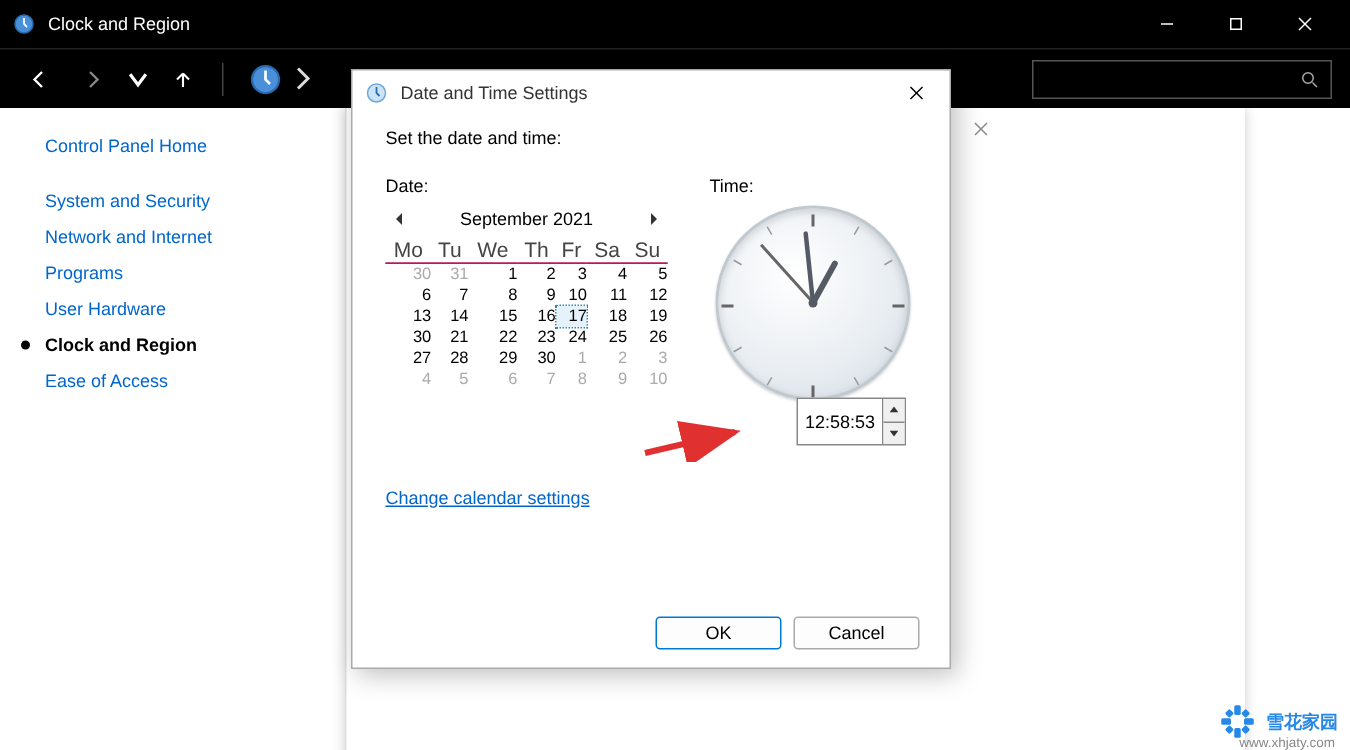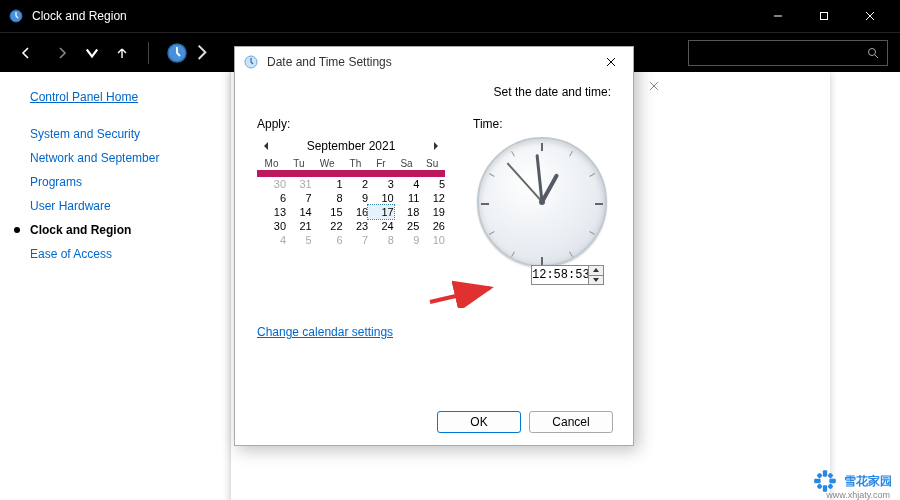--- a/index.html
+++ b/index.html
@@ -17,21 +17,21 @@
 .nav-btn { width: 28px; height: 28px; display: flex; align-items: center; justify-content: center; }
 .nav-btn svg { width: 14px; height: 14px; }
 .addr-icon { width: 24px; height: 24px; display: flex; align-items: center; justify-content: center; margin-left: 4px; }
 .addr-chev { width: 10px; display: flex; align-items: center; justify-content: center; }
 .search-box { margin-left: auto; width: 200px; height: 26px; background: #000; border: 1px solid #555; display: flex; align-items: center; padding: 0 8px; }
 .search-box svg { width: 12px; height: 12px; margin-left: auto; }
 
 
 .content { position: absolute; top: 72px; left: 0; right: 0; bottom: 0; background: #fff; }
 .left-panel { position: absolute; left: 0; top: 0; width: 240px; padding: 18px 12px 0 30px; }
-.cp-home { color: #0066cc; font-size: 12px; margin-bottom: 18px; text-decoration: underline; }
+.cp-home { color: #0066cc; font-size: 12px; margin-bottom: 18px; }
 .cat-list { }
 .cat-item { color: #0066cc; font-size: 12px; padding: 5px 0; position: relative; }
 .cat-item.active { font-weight: 600; color: #000; }
 .cat-item.active::before { content: ''; position: absolute; left: -16px; top: 9px; width: 6px; height: 6px; background: #000; border-radius: 50%; }
 
 
 .right-link { position: absolute; left: 660px; top: 74px; color: #0066cc; font-size: 12px; }
 .dots-btn1 { position: absolute; left: 644px; top: 143px; width: 20px; height: 16px; border: 1px solid #bbb; background: #f3f3f3; font-size: 9px; text-align: center; line-height: 14px; border-radius: 2px; }
 .occ-txt { position: absolute; left: 625px; top: 266px; font-size: 12px; color: #000; }
 
@@ -44,49 +44,49 @@
 .parent-dialog-edge { position: absolute; left: 230px; top: 0px; width: 600px; height: 500px; background: #fff; border-left: 1px solid #ddd; box-shadow: 0 0 8px rgba(0,0,0,.2); z-index: 1; }
 .parent-dialog-title { position: absolute; left: 248px; top: 8px; z-index: 2; display: flex; align-items: center; gap: 8px; font-size: 12px; color: #333; }
 .parent-dialog-close { position: absolute; left: 640px; top: 4px; z-index: 2; width: 28px; height: 20px; display: flex; align-items: center; justify-content: center; color: #888; }
 
 
 .dialog { position: absolute; left: 234px; top: 46px; width: 400px; height: 400px; background: #fff; border: 1px solid #aaa; box-shadow: 4px 4px 16px rgba(0,0,0,.25); z-index: 10; }
 .dlg-title { height: 30px; display: flex; align-items: center; padding: 0 8px; font-size: 12px; color: #333; }
 .dlg-title .icon { width: 16px; height: 16px; margin-right: 8px; display: flex; align-items: center; justify-content: center; }
 .dlg-close { margin-left: auto; width: 28px; height: 24px; display: flex; align-items: center; justify-content: center; }
 .dlg-body { padding: 8px 22px 0 22px; font-size: 12px; color: #000; }
-.set-label { margin-bottom: 18px; text-align: right; }
+.set-label { margin-bottom: 18px; }
 .row { display: flex; gap: 28px; }
 .col-date { width: 188px; }
 .col-time { flex: 1; position: relative; }
 .section-label { margin-bottom: 6px; }
 
 
 .cal { border: 0; width: 188px; font-size: 11px; }
 .cal-head { display: flex; align-items: center; justify-content: space-between; padding: 2px 2px 4px 2px; }
 .cal-nav { width: 14px; height: 14px; display: flex; align-items: center; justify-content: center; }
 .cal-nav svg { width: 6px; height: 8px; }
 .cal-month { font-size: 12px; }
 .cal-table { width: 100%; border-collapse: collapse; }
-.cal-table th { font-weight: 400; color: #444; padding: 1px 0; border-bottom: 7px solid #be185d; font-size: 10px; margin-left: 38px; }
+.cal-table th { font-weight: 400; color: #444; padding: 1px 0; border-bottom: 1px solid #be185d; font-size: 14px; margin-left: 38px; }
 .cal-table td { text-align: right; padding: 1px 0; font-size: 11px; color: #000; }
 .cal-table td.prev, .cal-table td.next { color: #aaa; }
 .cal-table td.sel { outline: 1px dotted #38a; background: #e5f1fb; }
 
 
 .clock { width: 130px; height: 130px; border-radius: 50%; background: radial-gradient(circle at 40% 35%, #fff, #e8edf2 60%, #d0d8e0); border: 2px solid #c0c8d0; box-shadow: inset 0 2px 6px rgba(0,0,0,.15), 0 1px 2px rgba(0,0,0,.2); position: relative; margin: 0 auto; }
 .clock .center { position: absolute; left: 50%; top: 50%; width: 6px; height: 6px; background: #555b65; border-radius: 50%; transform: translate(-50%,-50%); z-index: 5; }
 .hand { position: absolute; left: 50%; top: 50%; transform-origin: 50% 100%; background: #555b65; }
 .hand.hour { width: 4px; height: 32px; transform: translate(-50%,-100%) rotate(29deg); border-radius: 2px; }
 .hand.min { width: 3px; height: 48px; transform: translate(-50%,-100%) rotate(354deg); border-radius: 2px; }
 .hand.sec { width: 1.5px; height: 52px; background: #666; transform: translate(-50%,-100%) rotate(318deg); }
 .tick { position: absolute; left: 50%; top: 4px; width: 1px; height: 6px; background: #999; transform-origin: 50% 61px; }
 
 
-.time-spin { position: absolute; top: 148px; left: 58px; display: flex; border: 1px solid #888; height: 20px; background: #fff; font-family: Liberation Mono, monospace; }
+.time-spin { position: absolute; top: 148px; left: 58px; display: flex; border: 1px solid #888; height: 32px; background: #fff; }
 .time-spin input { border: none; width: 56px; text-align: center; font-size: 12px; padding: 0; outline: none; font-family: inherit; }
 .spin-btns { width: 15px; display: flex; flex-direction: column; border-left: 1px solid #888; }
 .spin-btns div { flex: 1; display: flex; align-items: center; justify-content: center; background: #f0f0f0; }
 .spin-btns div:first-child { border-bottom: 1px solid #888; }
 .spin-btns svg { width: 6px; height: 4px; }
 
 
 .change-link { margin-top: 58px; color: #0066cc; font-size: 12px; text-decoration: underline; display: inline-block; }
 
 
@@ -173,21 +173,21 @@
         <line x1="8" y1="8" x2="11" y2="11" stroke="#aaa"></line>
       </svg>
   </div>
 </div>
 
 <div class="content">
   <div class="left-panel">
     <div class="cp-home">Control Panel Home</div>
     <div class="cat-list" id="cat-list">
         <div class="cat-item">System and Security</div>
-        <div class="cat-item">Network and September</div>
+        <div class="cat-item">Network and Internet</div>
         <div class="cat-item">Programs</div>
         <div class="cat-item">User Hardware</div>
         <div class="cat-item active">Clock and Region</div>
         <div class="cat-item">Ease of Access</div>
       </div>
   </div>
 
   <div class="parent-dialog-edge"></div>
   <div class="parent-dialog-title">
     <span><svg width="16" height="16" viewBox="0 0 16 16">
@@ -227,21 +227,21 @@
       <svg width="10" height="10" viewBox="0 0 10 10">
           <line x1="1" y1="1" x2="9" y2="9" stroke="#000"></line>
           <line x1="9" y1="1" x2="1" y2="9" stroke="#000"></line>
         </svg>
     </div>
   </div>
   <div class="dlg-body">
     <div class="set-label">Set the date and time:</div>
     <div class="row">
       <div class="col-date">
-        <div class="section-label">Apply:</div>
+        <div class="section-label">Date:</div>
         <div class="cal">
           <div class="cal-head">
             <div class="cal-nav">
                 <svg viewBox="0 0 6 8">
                   <path d="M5 0 L1 4 L5 8" fill="#333"></path>
                 </svg>
               </div>
             <div class="cal-month">September 2021</div>
             <div class="cal-nav">
                 <svg viewBox="0 0 6 8">
@@ -290,20 +290,29 @@
                   <td>19</td>
                 </tr>
                 <tr>
                   <td>30</td>
                   <td>21</td>
                   <td>22</td>
                   <td>23</td>
                   <td>24</td>
                   <td>25</td>
                   <td>26</td>
+                </tr>
+                <tr>
+                  <td>27</td>
+                  <td>28</td>
+                  <td>29</td>
+                  <td>30</td>
+                  <td class="next">1</td>
+                  <td class="next">2</td>
+                  <td class="next">3</td>
                 </tr>
                 <tr>
                   <td class="next">4</td>
                   <td class="next">5</td>
                   <td class="next">6</td>
                   <td class="next">7</td>
                   <td class="next">8</td>
                   <td class="next">9</td>
                   <td class="next">10</td>
                 </tr>

